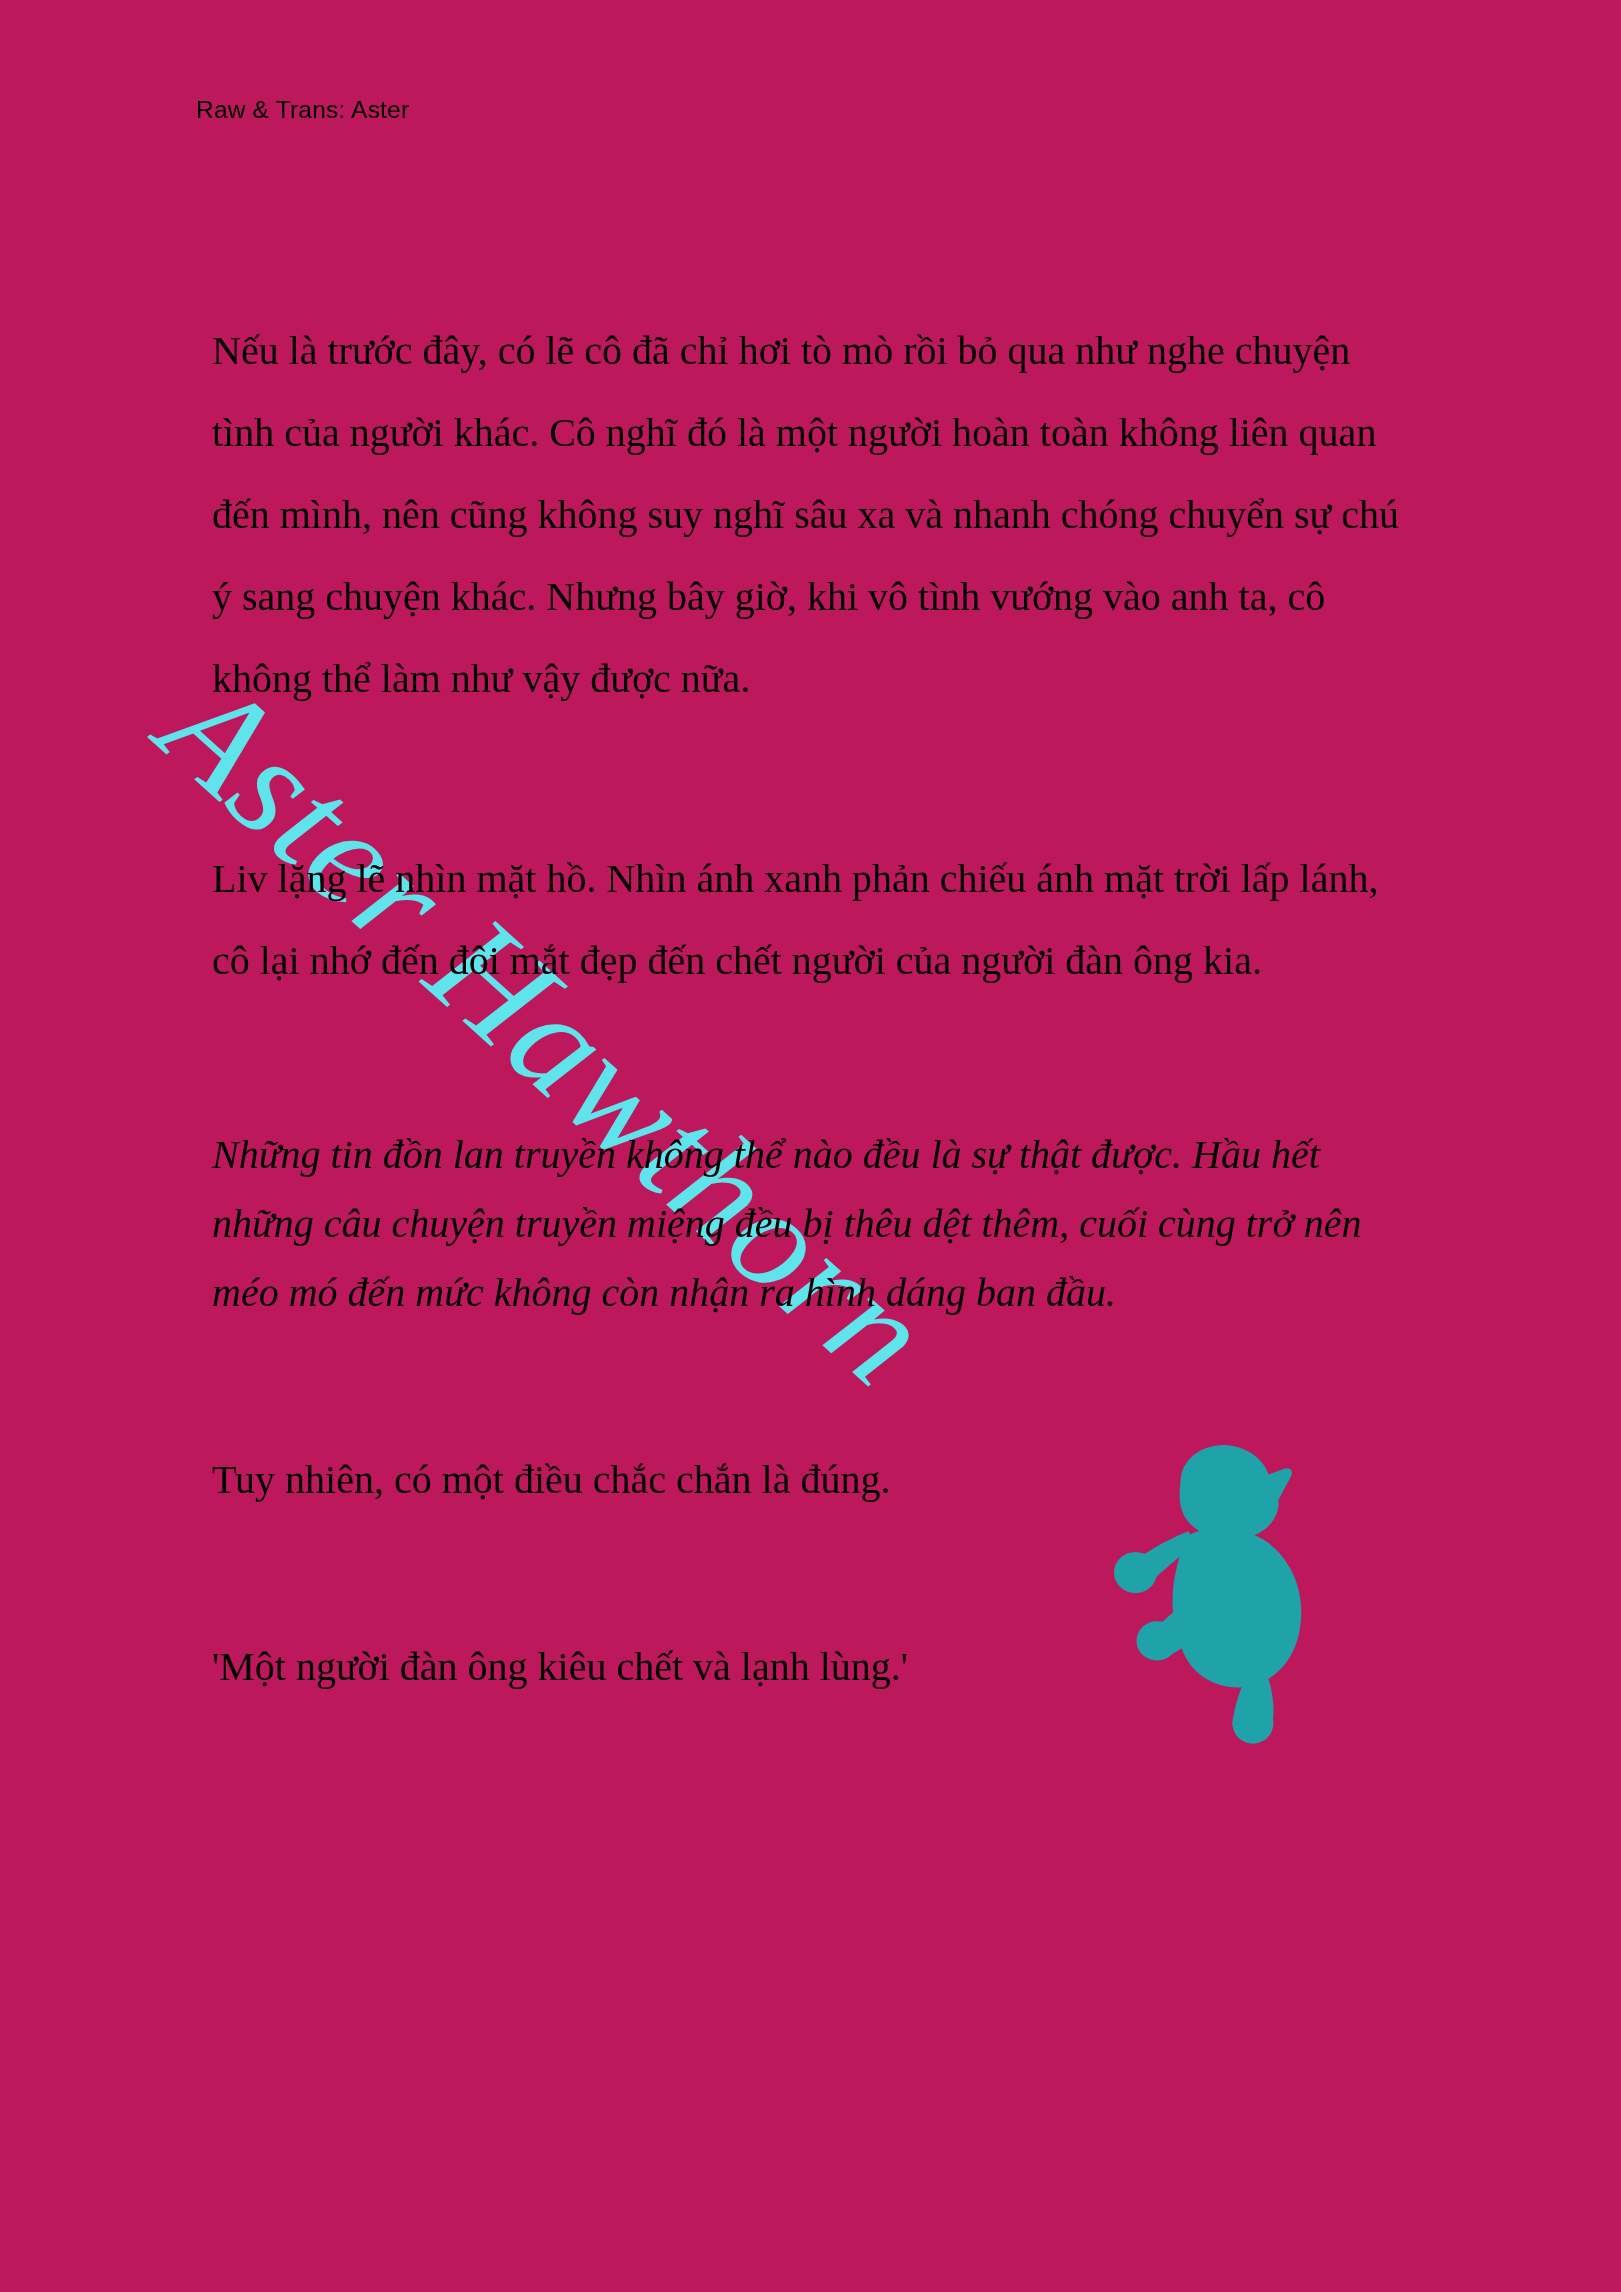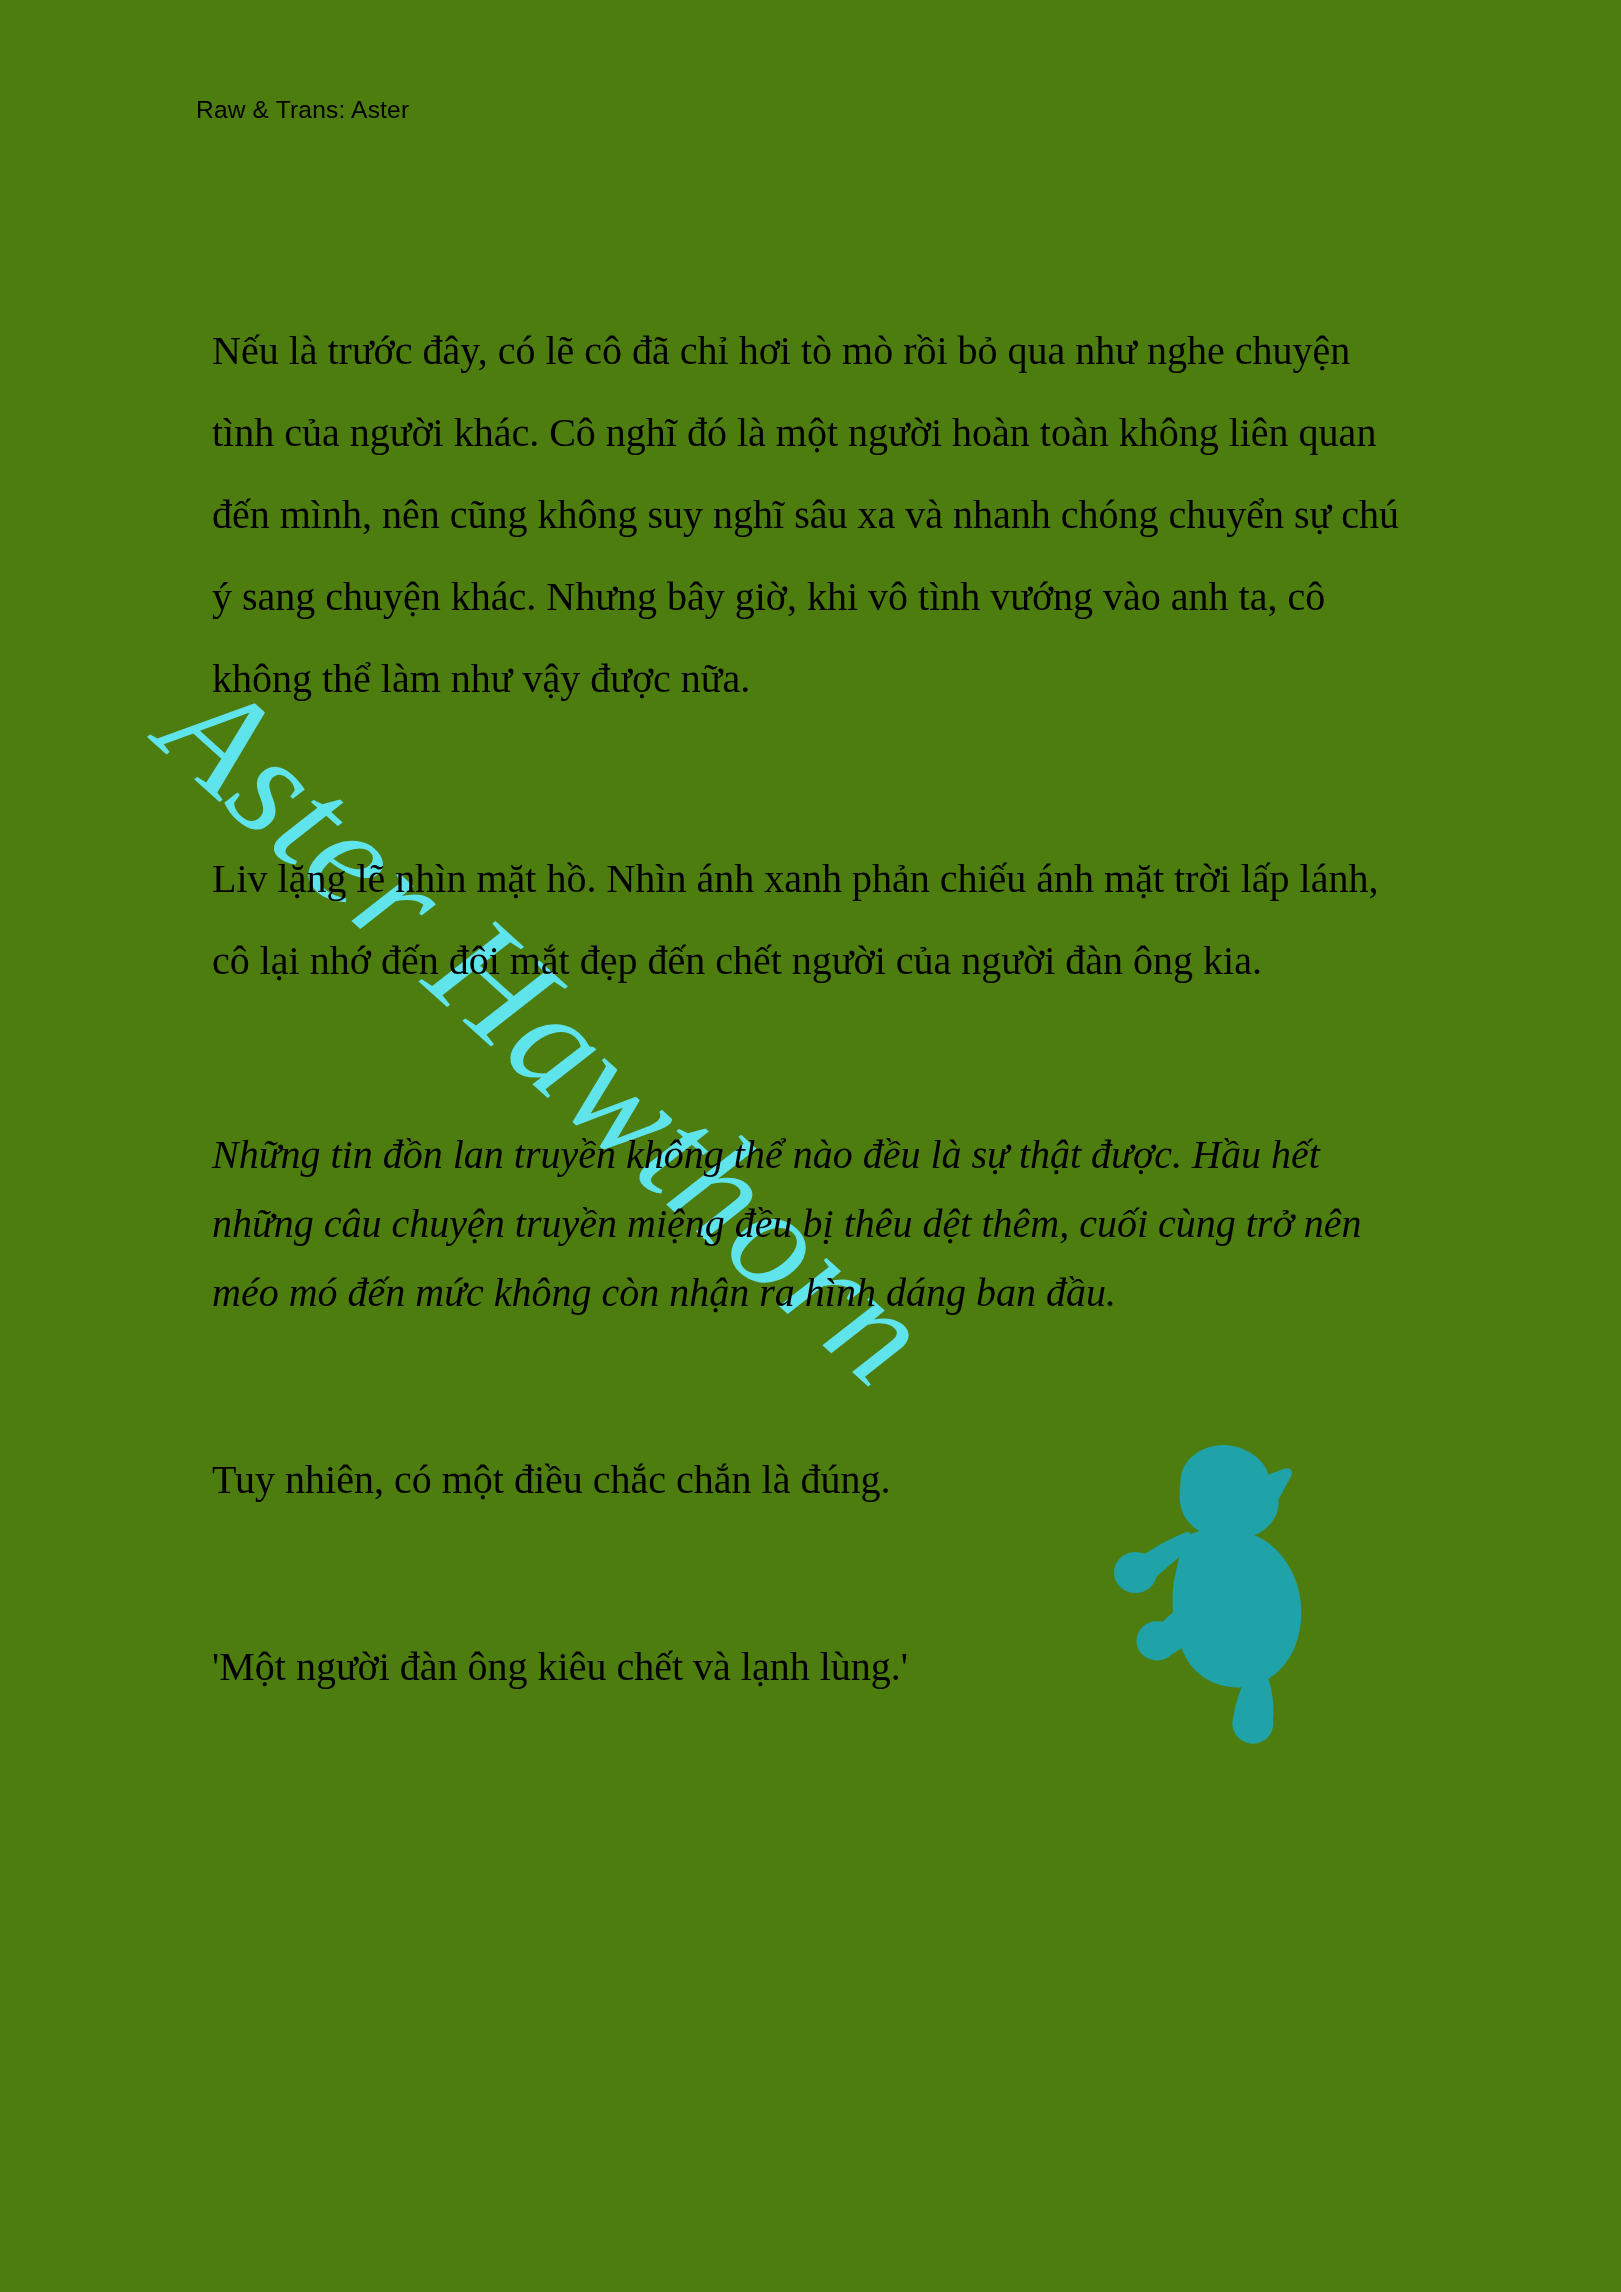--- a/index.html
+++ b/index.html
@@ -5,21 +5,21 @@
   html, body {
     margin: 0;
     padding: 0;
     background: #ffffff;
   }
 
   .page {
     position: relative;
     width: 1621px;
     height: 2293px;
-    background: #4d7c0f;
+    background: #be185d;
     overflow: hidden;
     box-sizing: border-box;
   }
 
   
   .doc-header {
     position: absolute;
     top: 96px;
     left: 196px;
     font-family: "Liberation Sans", sans-serif;

